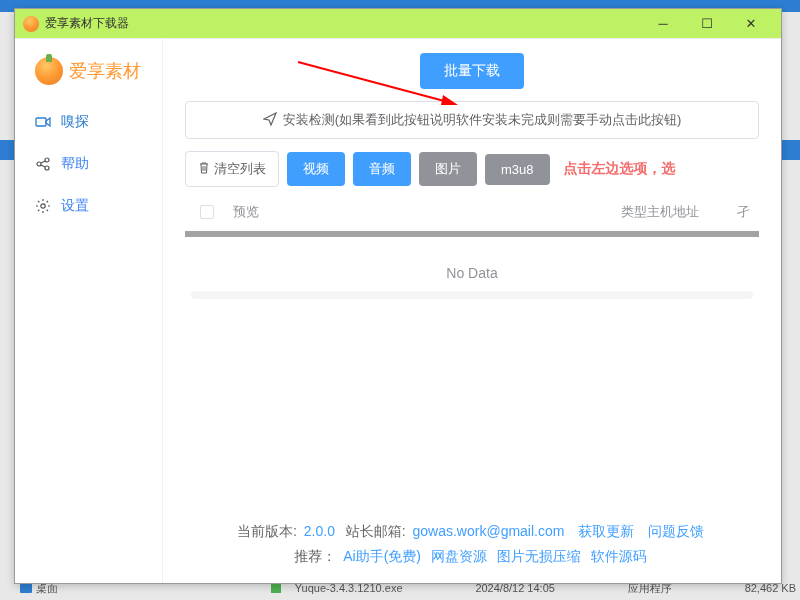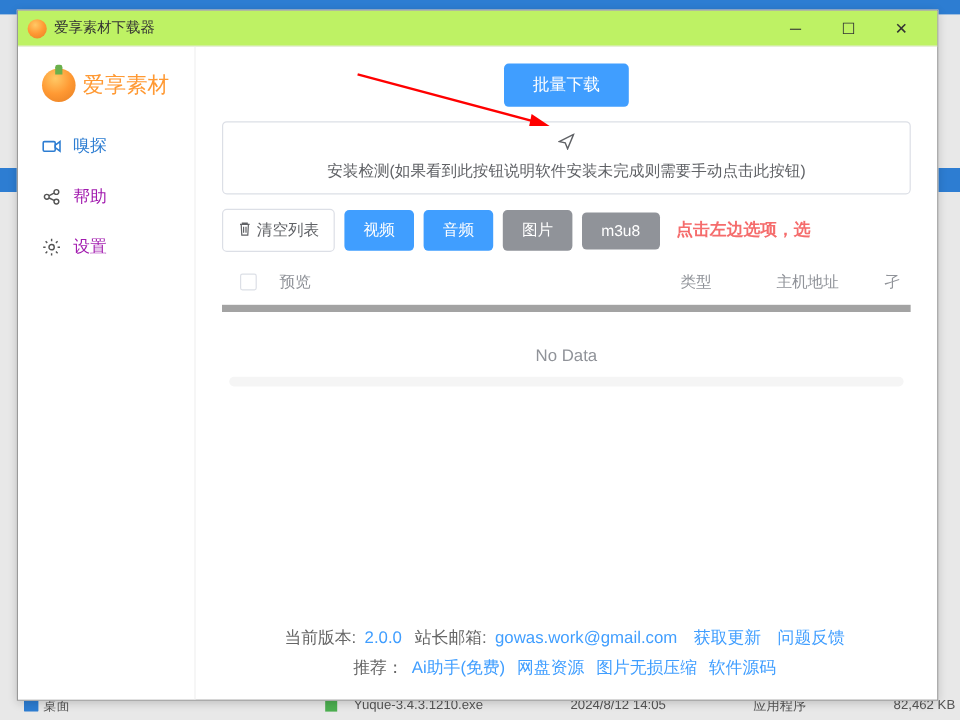--- a/index.html
+++ b/index.html
@@ -66,21 +66,21 @@
       background: #6ab04c;
       border-radius: 2px 2px 0 0;
     }
     .brand-text { font-size: 18px; color: #ff9933; font-weight: 500; }
     
     .nav-item {
       display: flex; align-items: center;
       padding: 12px 20px;
       gap: 10px;
       cursor: pointer;
-      font-size: 14px; color: #a21caf;
+      font-size: 14px; color: #3b82f6;
     }
     .nav-item.active { color: #2d7dd2; }
     .nav-item .icon { width: 16px; height: 14px; display: flex; align-items: center; justify-content: center; }
     
     .main {
       flex: 1;
       padding: 14px 22px 0 22px;
       display: flex; flex-direction: column;
       position: relative;
       overflow: hidden;
@@ -104,21 +104,20 @@
     .install-btn {
       width: 100%;
       background: #fff; border: 1px solid #dcdfe6;
       border-radius: 4px;
       padding: 9px 12px;
       font-size: 13px; color: #606266;
       cursor: pointer;
       display: flex; align-items: center; justify-content: center;
       gap: 6px;
       margin-bottom: 12px;
-      flex-direction: column;
     }
     
     .filter-row {
       display: flex; align-items: center; gap: 8px;
       margin-bottom: 6px;
     }
     .clear-btn {
       background: #fff; border: 1px solid #dcdfe6;
       border-radius: 4px; padding: 8px 12px;
       font-size: 13px; color: #606266; cursor: pointer;
@@ -136,21 +135,21 @@
     
     .table-area { flex: 1; overflow: hidden; }
     .table-header {
       display: flex; align-items: center;
       padding: 10px 4px;
       font-size: 13px; color: #909399;
       border-bottom: 6px solid #a3a3a3;
     }
     .col-check { width: 36px; display: flex; justify-content: center; }
     .col-preview { flex: 1; padding-left: 8px; }
-    .col-type { width: 80px; }
+    .col-type { width: 80px; text-align: right; }
     .col-host { width: 90px; }
     .col-x { width: 18px; }
     .checkbox-box {
       width: 14px; height: 14px;
       border: 1px solid #dcdfe6; border-radius: 2px;
     }
     .no-data {
       text-align: center; color: #909399;
       font-size: 14px; padding: 28px 0 10px 0;
     }

